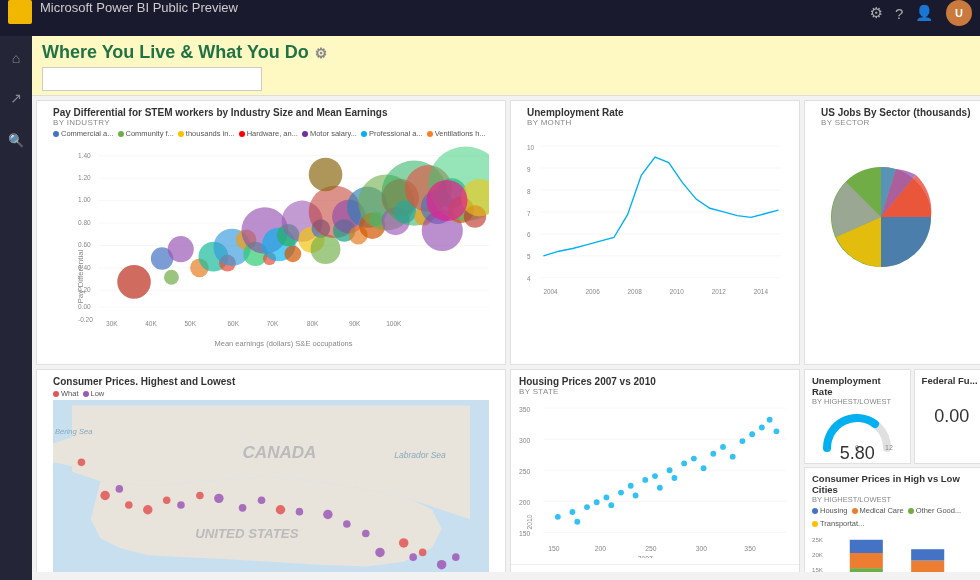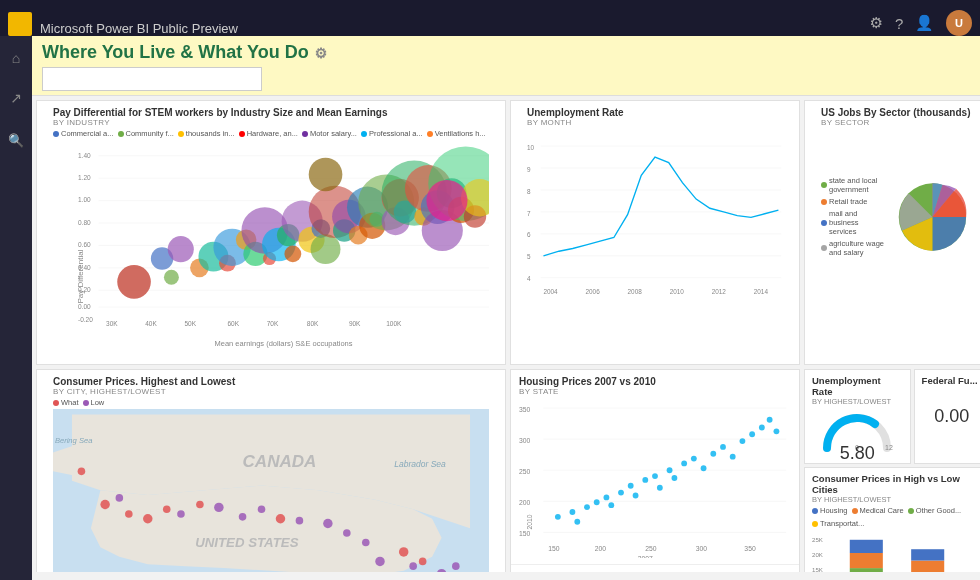--- a/index.html
+++ b/index.html
@@ -3,21 +3,21 @@
   <meta charset="utf-8">
   <style>
     * { box-sizing: border-box; margin: 0; padding: 0; }
     body { font-family: 'Segoe UI', Arial, sans-serif; background: #f2f2f2; overflow: hidden; width: 980px; height: 580px; }
 
     
     .topbar {
       background: #1a1a2e;
       height: 36px;
       display: flex;
-      align-items: flex-end;
+      align-items: flex-start;
       padding: 0 8px;
       gap: 8px;
     }
     .topbar-logo {
       width: 24px; height: 24px;
       background: #f2b700;
       display: flex; align-items: center; justify-content: center;
       font-size: 10px; font-weight: bold; color: #1a1a2e;
       border-radius: 2px;
     }
@@ -367,57 +367,38 @@
 
           <polyline points="18,130 35,125 50,122 65,118 80,114 95,110 110,85 125,42 140,22 155,28 170,50 185,68 200,78 215,82 230,86 245,88 260,84 275,80" fill="none" stroke="#00b0f0" stroke-width="1.5"></polyline>
         </svg>
       </div>
     </div>
 
     <div class="card right-top">
       <div class="card-title">US Jobs By Sector (thousands)</div>
       <div class="card-subtitle">BY SECTOR</div>
       <div class="pie-area">
-        <div class="pie-labels">
-          <div class="legend-item">
-              <div class="legend-dot" style="background:#70ad47"></div>
-              <span>state and local government</span>
-            </div>
-          <div class="legend-item">
-              <div class="legend-dot" style="background:#ed7d31"></div>
-              <span>Retail trade</span>
-            </div>
-          <div class="legend-item">
-              <div class="legend-dot" style="background:#4472c4"></div>
-              <span>mail and business services</span>
-            </div>
-          <div class="legend-item">
-              <div class="legend-dot" style="background:#a5a5a5"></div>
-              <span>agriculture wage and salary</span>
-            </div>
-        </div>
         <svg width="120" height="120" viewBox="0 0 120 120">
 
           <circle cx="60" cy="60" r="50" fill="#70ad47"></circle>
 
           <path d="M60,60 L60,10 A50,50 0 0,1 110,60 Z" fill="#ed7d31"></path>
           <path d="M60,60 L110,60 A50,50 0 0,1 60,110 Z" fill="#4472c4" opacity="0.8"></path>
           <path d="M60,60 L60,110 A50,50 0 0,1 15,80 Z" fill="#ffc000" opacity="0.8"></path>
           <path d="M60,60 L15,80 A50,50 0 0,1 25,25 Z" fill="#a5a5a5" opacity="0.8"></path>
 
           <path d="M60,60 L110,60 A50,50 0 0,0 95,18 Z" fill="#e74c3c" opacity="0.8"></path>
           <path d="M60,60 L95,18 A50,50 0 0,0 75,12 Z" fill="#9b59b6" opacity="0.8"></path>
           <path d="M60,60 L75,12 A50,50 0 0,0 60,10 Z" fill="#3498db" opacity="0.8"></path>
         </svg>
       </div>
     </div>
 
     <div class="card" style="grid-column:1; grid-row:2;">
       <div class="card-title">Consumer Prices. Highest and Lowest</div>
-      <div class="card-subtitle">BY CITY, HIGHEST/LOWEST</div>
       <div class="legend">
         <div class="legend-item">
             <div class="legend-dot" style="background:#e05555"></div>
             <span>What</span>
           </div>
         <div class="legend-item">
             <div class="legend-dot" style="background:#9b59b6"></div>
             <span>Low</span>
           </div>
       </div>

